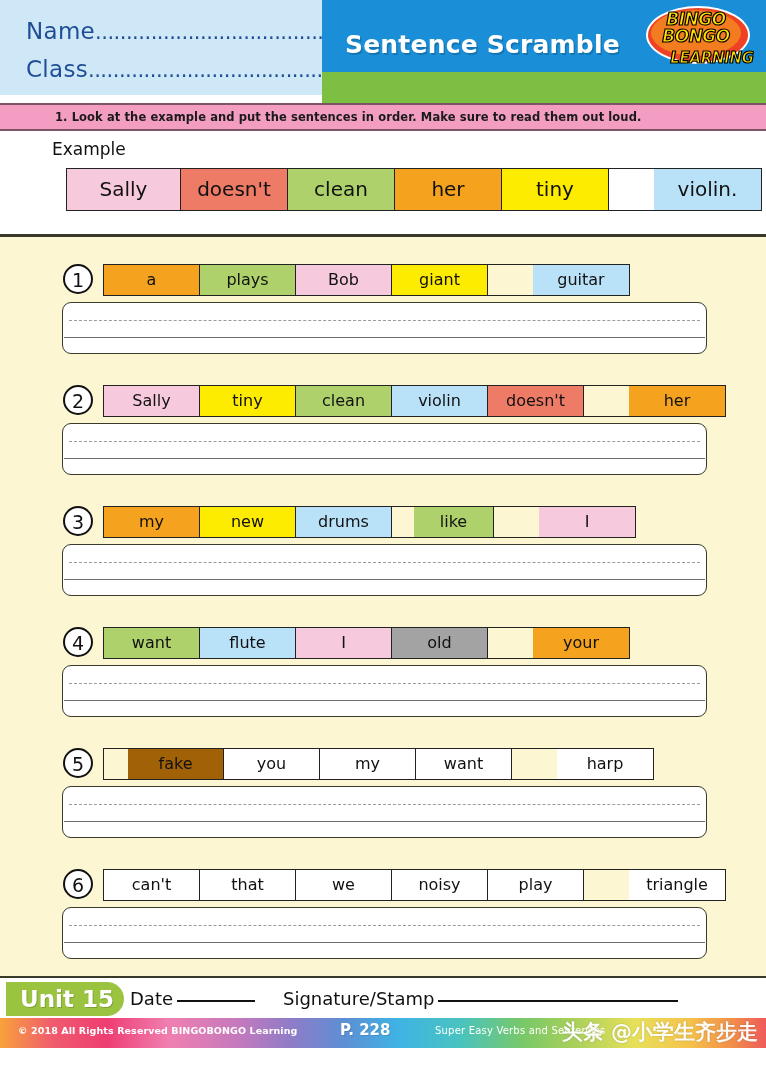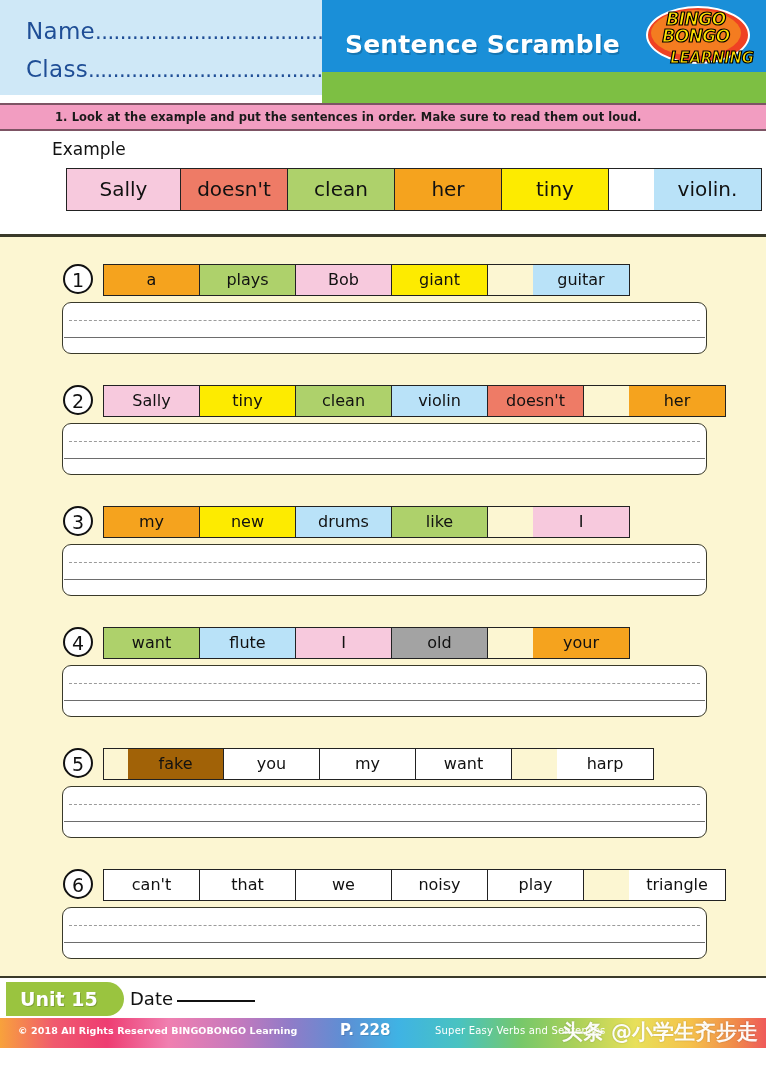--- a/index.html
+++ b/index.html
@@ -285,21 +285,21 @@
   }
   .unit-badge {
     position: absolute;
     left: 6px;
     top: 6px;
     width: 118px;
     height: 34px;
     background: #9ac43f;
     border-radius: 0 20px 20px 0;
     color: #ffffff;
-    font-size: 19px;
+    font-size: 23px;
     font-weight: bold;
     line-height: 34px;
     padding-left: 14px;
     box-sizing: border-box;
     text-shadow: 1px 1px 0 rgba(0,0,0,0.18);
     font-family: "DejaVu Sans", sans-serif;
   }
   .footer-date {
     position: absolute;
     left: 130px;
@@ -459,21 +459,21 @@
           <div class="dashline"></div>
           <div class="solidline"></div>
         </div>
       </div>
       <div class="qrow" style="top: 267px;">
         <div class="qnum">3</div>
         <div class="wordstrip">
           <div class="wordbox" style="background: rgb(245, 163, 30); width: 96px;">my</div>
           <div class="wordbox" style="background: rgb(253, 235, 0); width: 96px;">new</div>
           <div class="wordbox" style="background: rgb(185, 226, 248); width: 96px;">drums</div>
-          <div class="wordbox" style="background: rgb(174, 209, 107); width: 96px;">like</div>
+          <div class="wordbox" style="background: rgb(174, 209, 107); width: 80px; margin-left: 22px;">like</div>
           <div class="wordbox" style="background: rgb(247, 201, 221); width: 96px;">I</div>
         </div>
         <div class="answerbox">
           <div class="dashline"></div>
           <div class="solidline"></div>
         </div>
       </div>
       <div class="qrow" style="top: 388px;">
         <div class="qnum">4</div>
         <div class="wordstrip">
@@ -518,20 +518,23 @@
         </div>
       </div>
     </div>
 
   <div class="footer">
     <div class="footer-line"></div>
     <div class="unit-badge">Unit 15</div>
     <div class="footer-date">
       <span>Date</span><span class="rule"></span>
     </div>
+    <div class="footer-sig">
+      <span>Signature/Stamp</span><span class="rule"></span>
+    </div>
     <div class="rainbow"></div>
     <div class="footer-copy">© 2018 All Rights Reserved BINGOBONGO Learning</div>
     <div class="footer-page">P. 228</div>
     <div class="footer-series">Super Easy Verbs and Sentences</div>
     <div class="watermark">头条 @小学生齐步走</div>
   </div>
 
 </div>
 
 </body></html>

